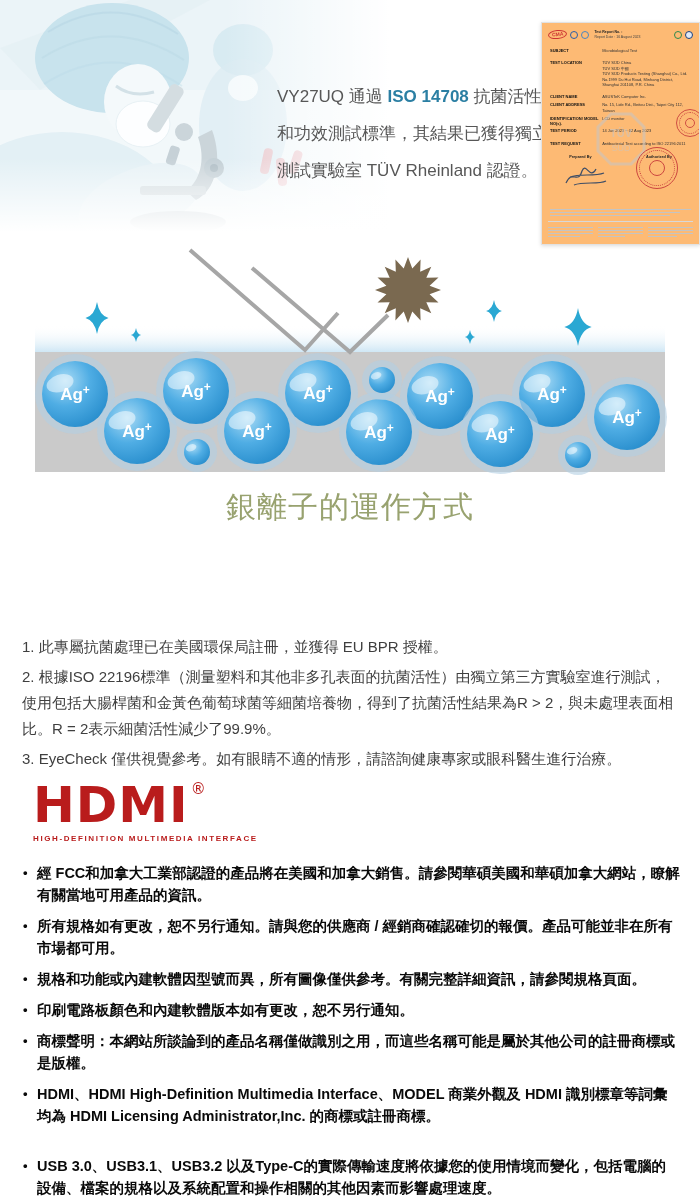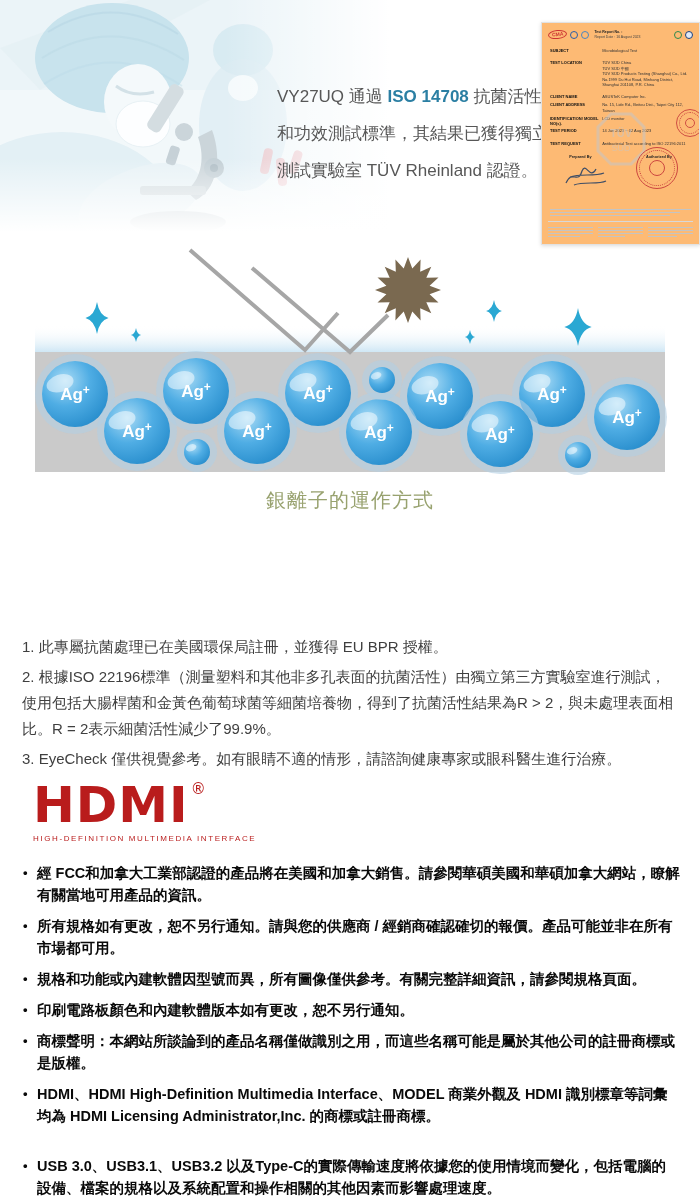--- a/index.html
+++ b/index.html
@@ -45,35 +45,35 @@
   .cert-note .bar,.fcol .bar{height:1px;background:#c4c4c4;margin:2px 0;}
   .cert-footer{position:absolute;left:6px;right:6px;bottom:5px;border-top:1px solid #d8d8d8;
                padding-top:3px;display:flex;gap:5px;}
   .fcol{flex:1;}
 
   
   .illustration{position:absolute;top:245px;left:0;width:700px;height:232px;}
 
   
   .ion-title{position:absolute;top:487px;left:0;width:700px;margin:0;text-align:center;
-             font-size:20px;font-weight:400;letter-spacing:1px;color:#98a26f;}
+             font-size:30px;font-weight:400;letter-spacing:1px;color:#98a26f;}
   .ion-desc{position:absolute;top:540px;left:20px;width:660px;margin:0;text-align:center;
             font-size:17px;line-height:37px;color:#555;}
   .ion-desc span{display:block;}
 
   
   .notes{position:absolute;top:634px;left:22px;width:656px;font-size:15px;line-height:26px;color:#3f3f3f;}
   .notes p{margin:0 0 4px 0;}
 
   
   .hdmi{position:absolute;top:780px;left:33px;color:#b91c1c;}
   .hdmi-word{font-size:50px;font-weight:800;letter-spacing:1px;line-height:1;
              font-family:"DejaVu Sans","Liberation Sans",sans-serif;}
   .hdmi-word sup{font-size:15px;vertical-align:28px;margin-left:2px;font-weight:400;}
-  .hdmi-tag{font-size:8px;letter-spacing:1.6px;font-weight:400;margin-top:4px;}
+  .hdmi-tag{font-size:8px;letter-spacing:1.6px;font-weight:700;margin-top:4px;}
 
   
   .disclaimers{position:absolute;top:862px;left:22px;width:658px;margin:0;padding:0;list-style:none;
                font-size:14.5px;font-weight:700;color:#0a0a0a;line-height:22px;}
   .disclaimers li{position:relative;padding-left:15px;margin-bottom:9px;}
   .disclaimers li::before{content:"•";position:absolute;left:1px;top:0;font-size:13px;}
   .disclaimers li.gap-lg{margin-top:28px;}
 </style>
 </head>
 <body>

